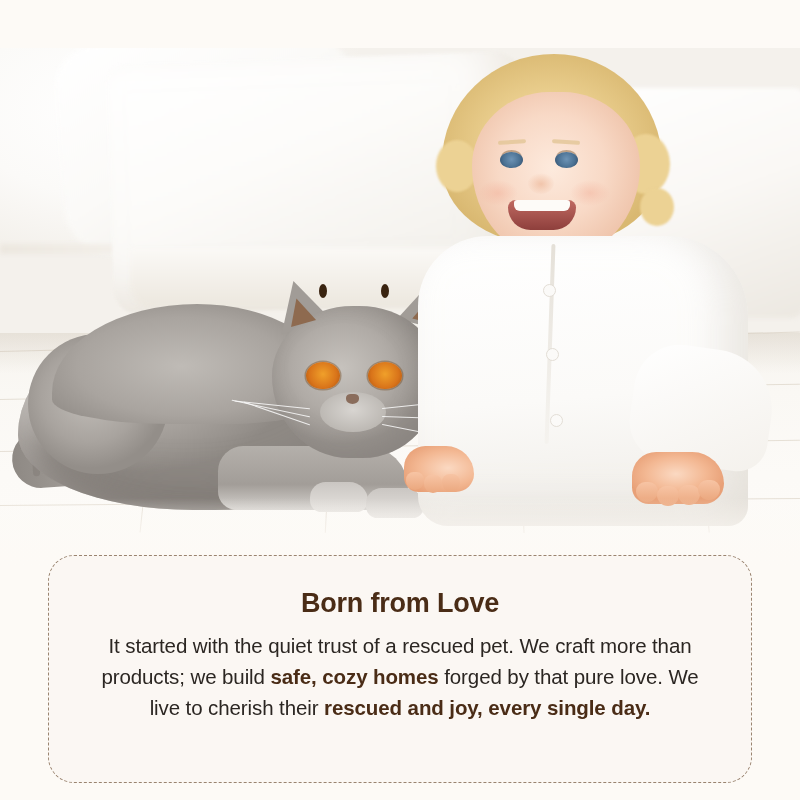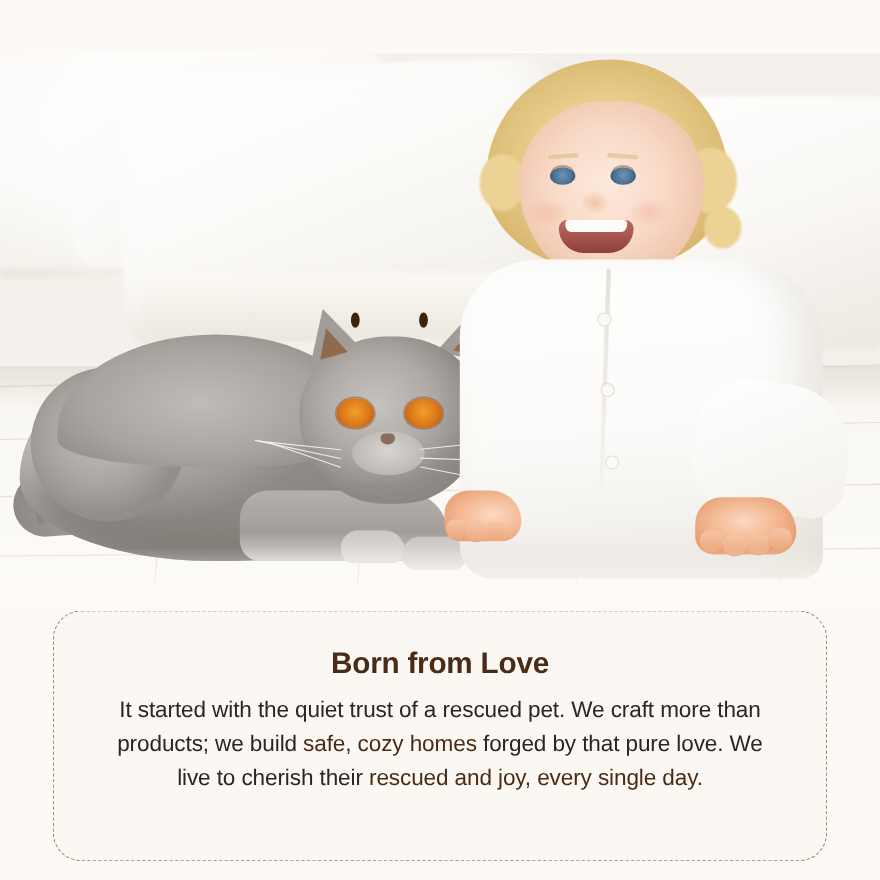--- a/index.html
+++ b/index.html
@@ -260,21 +260,21 @@
     text-align:center;
   }
   .card-title {
     font-size:27px; font-weight:bold; color:#4A2C16;
     letter-spacing:-.2px; margin-bottom:11px;
   }
   .card-body {
     font-size:20.5px; line-height:31px; color:#2B2622;
     letter-spacing:-.1px;
   }
-  .card-body b { color:#4A2C16; font-weight:normal; }
+  .card-body b { color:#4A2C16; font-weight:bold; }
 </style>
 </head>
 <body>
 
 <div id="stage">
 
   <div class="photo">
     <div class="wall"></div>
     <div class="pillow-a"></div>
     <div class="headboard-line"></div>

